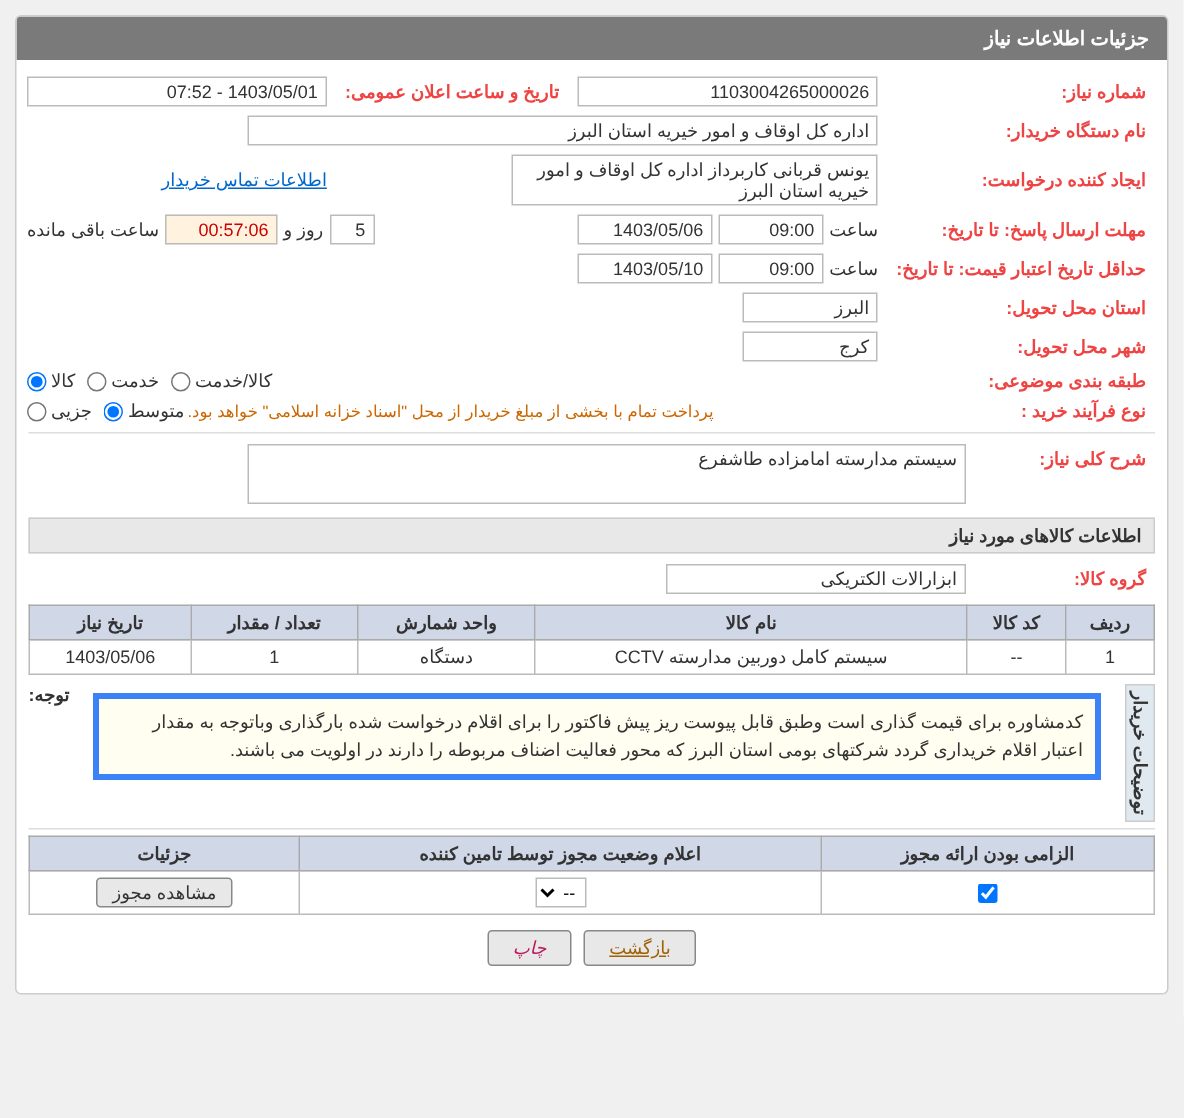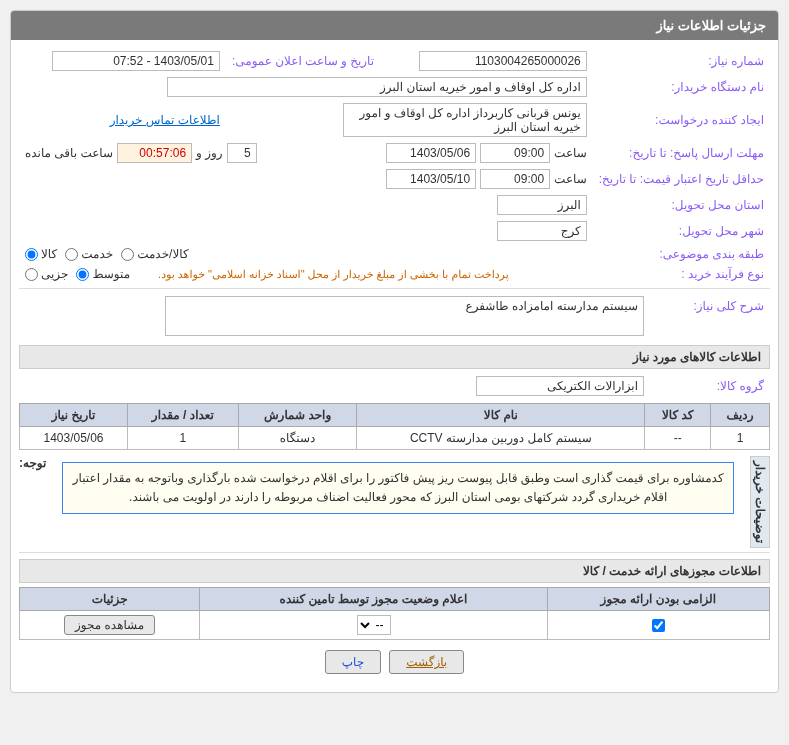--- a/index.html
+++ b/index.html
@@ -36,39 +36,39 @@
       width: 100%;
       border-collapse: collapse;
     }
     .form-table td {
       padding: 3px 6px;
       vertical-align: middle;
     }
     .label-cell {
       text-align: right;
       white-space: nowrap;
-      color: #8b5cf6;
-      font-weight: normal;
+      color: #ef4444;
+      font-weight: bold;
       width: 120px;
     }
     .input-cell {
       text-align: right;
     }
     .field-box {
       border: 1px solid #bbb;
       background: #fff;
       padding: 2px 5px;
       min-height: 20px;
       display: inline-block;
       text-align: right;
       font-size: 12px;
       font-family: Tahoma, Arial, sans-serif;
     }
     .field-box-medium {
-      width: 168px;
+      width: 200px;
     }
     .field-box-small {
       width: 90px;
     }
     .field-box-xsmall {
       width: 70px;
     }
     .link-blue {
       color: #0066cc;
       text-decoration: underline;
@@ -95,26 +95,26 @@
       flex-direction: row-reverse;
       align-items: center;
     }
     .radio-item {
       display: flex;
       align-items: center;
       gap: 3px;
       flex-direction: row-reverse;
     }
     .note-box {
-      border: 1px solid #3b82f6;
+      border: 4px solid #3b82f6;
       background: #fffef0;
       padding: 6px 8px;
       font-size: 12px;
       line-height: 1.6;
-      text-align: center;
+      text-align: right;
       margin: 6px 0;
     }
     .data-table {
       width: 100%;
       border-collapse: collapse;
       margin-top: 4px;
     }
     .data-table th {
       background: #d0d8e8;
       border: 1px solid #aaa;
@@ -131,21 +131,22 @@
     .btn {
       padding: 4px 16px;
       font-size: 12px;
       font-family: Tahoma, Arial, sans-serif;
       border: 1px solid #888;
       cursor: pointer;
       border-radius: 3px;
     }
     .btn-print {
       background: #e8e8e8;
-      color: #1d4ed8;
+      color: #be185d;
+      font-style: italic;
     }
     .btn-back {
       background: #e8e8e8;
       color: #a16207;
       text-decoration: underline;
     }
     .btn-view {
       background: #e8e8e8;
       color: #333;
       padding: 2px 10px;
@@ -304,21 +305,21 @@
                 <input type="radio" name="category" style="">
                 <span>کالا/خدمت</span>
               </div>
             </div>
           </td>
         </tr>
 
         <tr>
           <td class="label-cell">نوع فرآیند خرید :</td>
           <td colspan="3" class="input-cell">
-            <div style="display:flex; align-items:center; gap:28px; flex-direction:row-reverse;">
+            <div style="display:flex; align-items:center; gap:2px; flex-direction:row-reverse;">
               <div class="radio-group">
                 <div class="radio-item">
                   <input type="radio" name="process" style="">
                   <span>جزیی</span>
                 </div>
                 <div class="radio-item">
                   <input type="radio" name="process" checked="" style="">
                   <span>متوسط</span>
                 </div>
               </div>
@@ -379,21 +380,20 @@
       </table>
 
       <div style="display:flex; align-items:flex-start; gap:16px; margin-top:6px; flex-direction:row-reverse;">
         <span style="font-weight:bold; white-space:nowrap;">توجه:</span>
         <div class="note-box" style="flex:1;">کدمشاوره برای قیمت گذاری است وطبق قابل پیوست ریز پیش فاکتور را برای اقلام درخواست شده بارگذاری وباتوجه به مقدار اعتبار اقلام خریداری گردد شرکتهای بومی استان البرز که محور فعالیت اضناف مربوطه را دارند در اولویت می باشند.</div>
         <span style="font-weight:bold; white-space:nowrap; writing-mode:vertical-rl; text-align:center; background:#e0e8f0; padding:4px 2px; border:1px solid #ccc;">توضیحات خریدار</span>
       </div>
 
       <hr class="divider-line">
 
-      <div class="section-header">اطلاعات مجوزهای ارائه خدمت / کالا</div>
 
       <table class="provider-table">
         <thead>
           <tr>
             <th>الزامی بودن ارائه مجوز</th>
             <th>اعلام وضعیت مجوز توسط تامین کننده</th>
             <th>جزئیات</th>
           </tr>
         </thead>
         <tbody>

